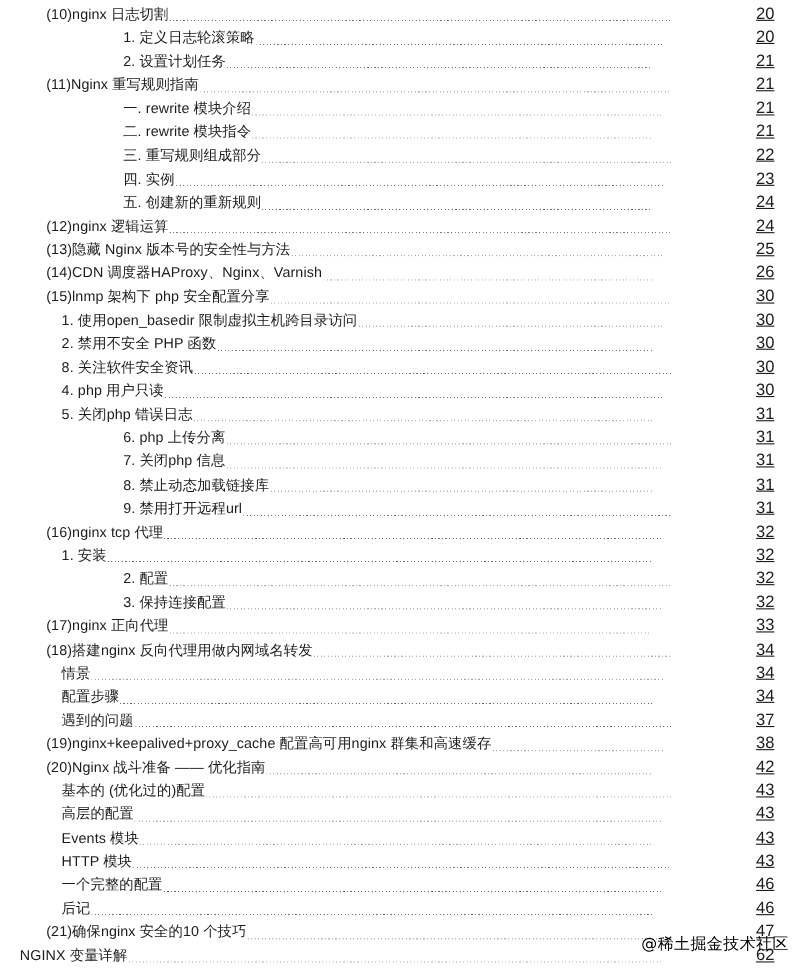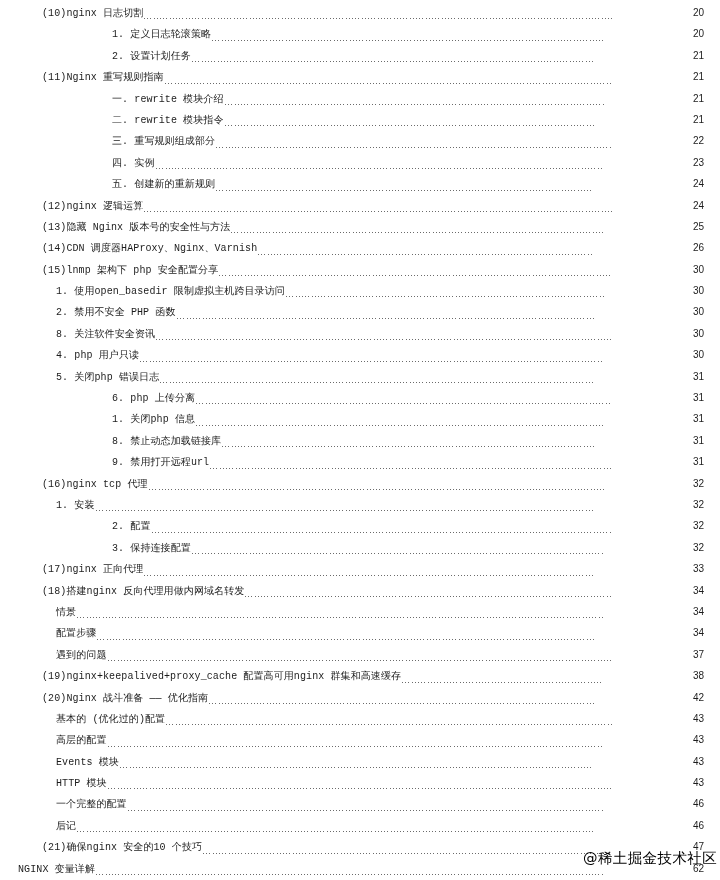--- a/index.html
+++ b/index.html
@@ -29,25 +29,24 @@
     display: flex;
     align-items: baseline;
     height: 21.4px;
     line-height: 21.4px;
     padding-right: 16px;
     box-sizing: border-box;
     white-space: nowrap;
   }
 
   .toc-label {
-    font-size: 10px;
+    font-size: 13px;
     color: #1c1c1c;
     flex: 0 0 auto;
     letter-spacing: 0.1px;
-    font-family: Liberation Mono, monospace;
   }
 
   .toc-leader {
     flex: 1 1 auto;
     overflow: hidden;
     position: relative;
     height: 1px;
     margin: 0 2px 0 1px;
     align-self: flex-end;
     margin-bottom: 4px;
@@ -63,25 +62,26 @@
       to right,
       #6b6b6b 0px,
       #6b6b6b 1px,
       rgba(0,0,0,0) 1px,
       rgba(0,0,0,0) 3.2px
     );
   }
 
   .toc-page {
     flex: 0 0 auto;
-    font-size: 10px;
+    font-size: 15px;
     color: #1c1c1c;
     text-align: right;
     min-width: 16px;
     padding-left: 6px;
+    text-decoration: underline;
   }
 
   
   .lvl0 { padding-left: 18px; }
   .lvl1 { padding-left: 42px; }
   .lvl2 { padding-left: 56px; }
   .lvl3 { padding-left: 70px; margin-left: 42px; }
 
   
   .gap-s  .toc-leader { margin-right: 70px; }
@@ -194,21 +194,21 @@
       <span class="toc-label">5. 关闭php 错误日志</span>
       <span class="toc-leader"></span>
       <span class="toc-page">31</span>
     </div>
     <div class="toc-row lvl3 gap-s">
       <span class="toc-label">6. php 上传分离</span>
       <span class="toc-leader"></span>
       <span class="toc-page">31</span>
     </div>
     <div class="toc-row lvl3 gap-m">
-      <span class="toc-label">1. 关闭php 信息</span>
+      <span class="toc-label">7. 关闭php 信息</span>
       <span class="toc-leader"></span>
       <span class="toc-page">31</span>
     </div>
     <div class="toc-row lvl3 gap-l">
       <span class="toc-label">8. 禁止动态加载链接库</span>
       <span class="toc-leader"></span>
       <span class="toc-page">31</span>
     </div>
     <div class="toc-row lvl3 gap-s">
       <span class="toc-label">9. 禁用打开远程url</span>

